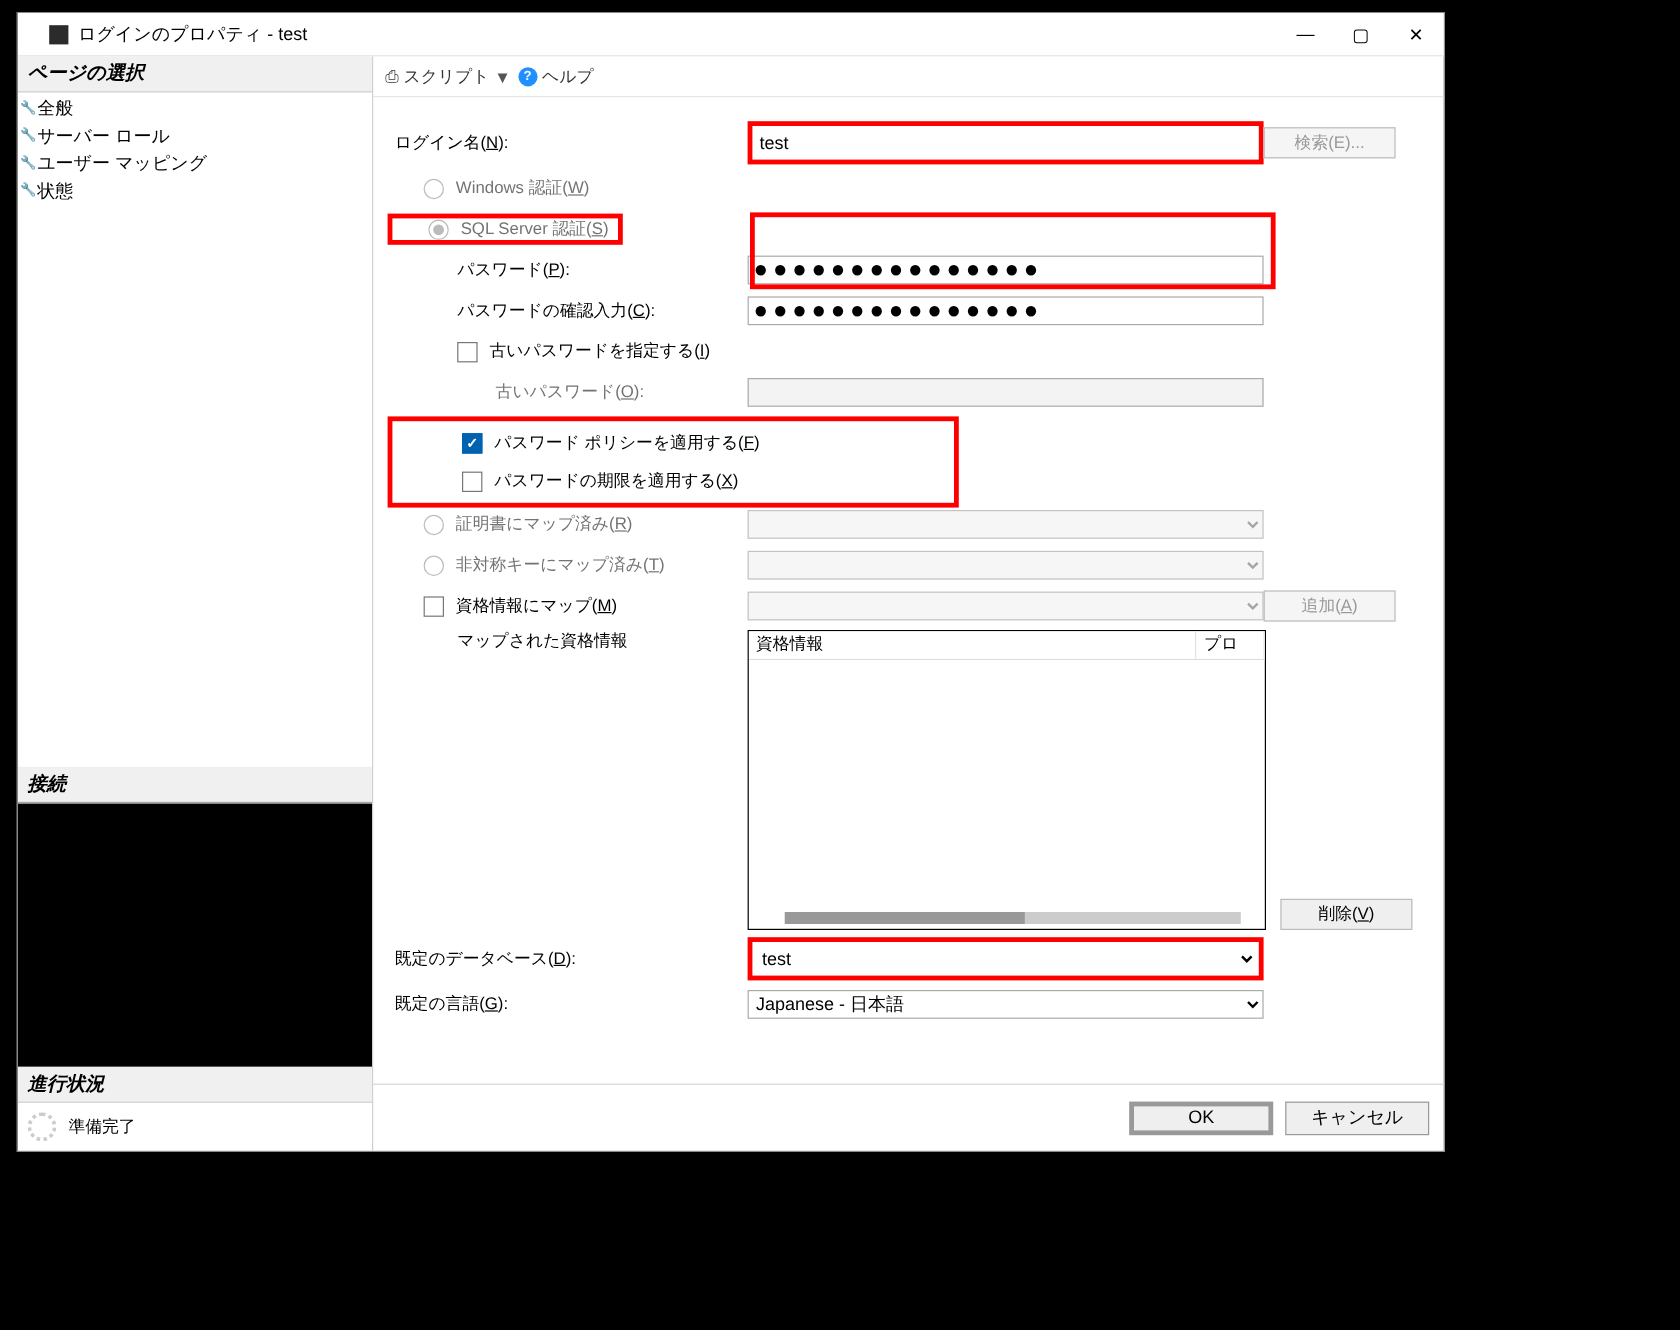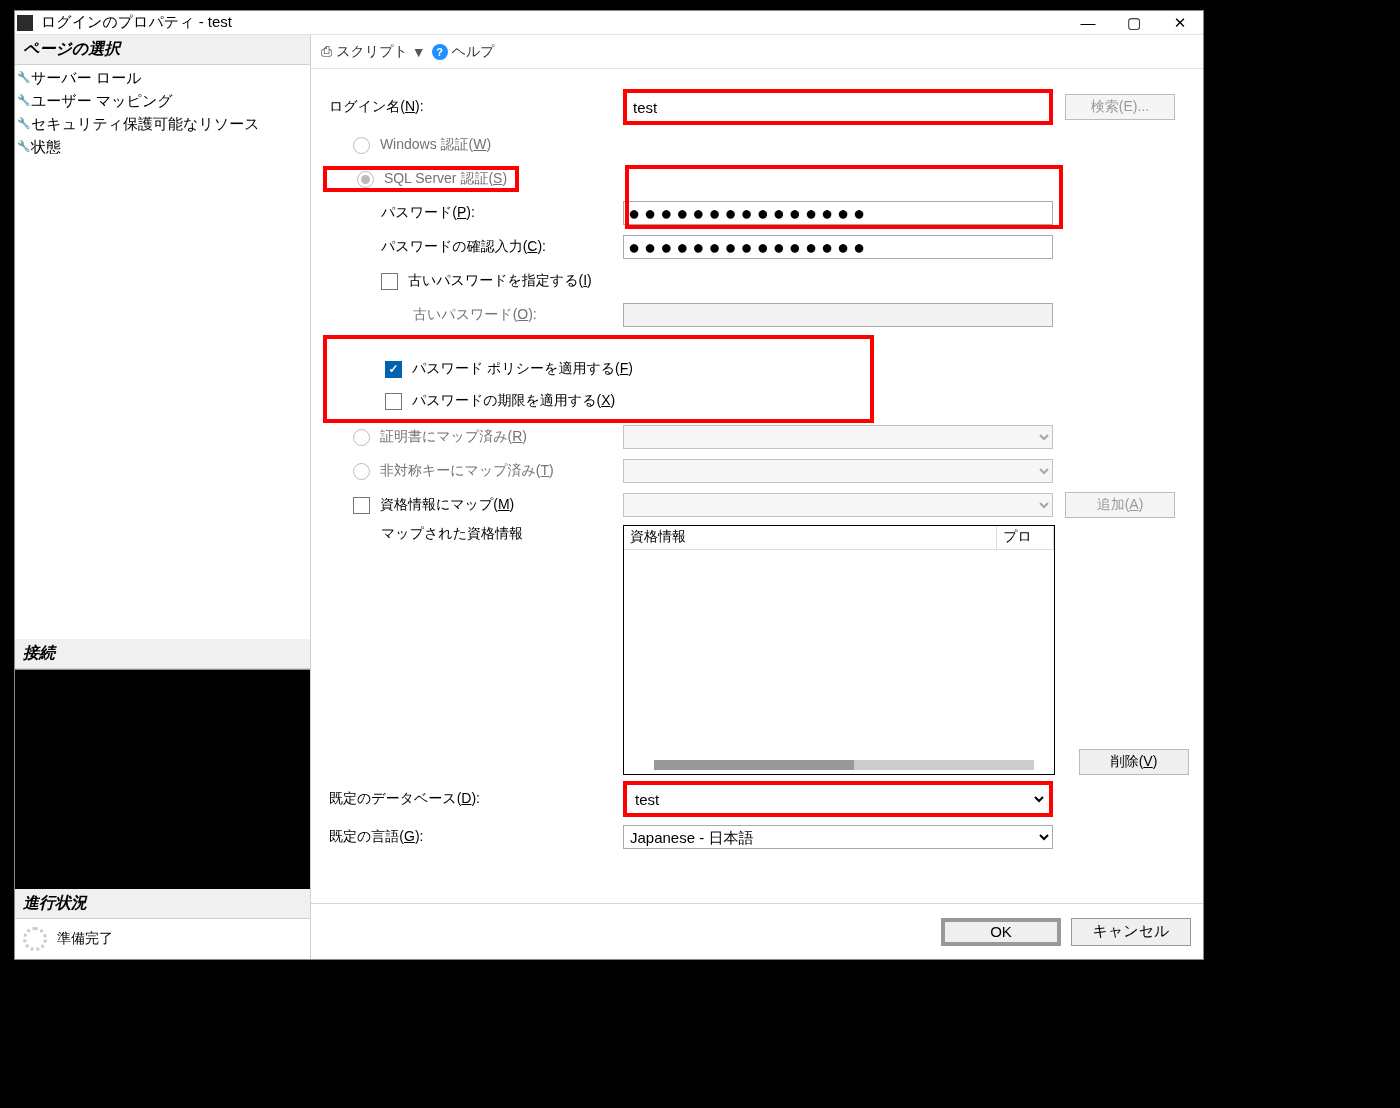--- a/index.html
+++ b/index.html
@@ -1,18 +1,18 @@
 <!DOCTYPE html>
 <html><head>
 <meta charset="utf-8">
 <style>
 * { box-sizing: border-box; margin: 0; padding: 0; font-family: "Yu Gothic UI", "Meiryo UI", sans-serif; font-size: 14px; }
 body { background: #000; width: 1400px; height: 1108px; overflow: hidden; }
 .window { position: absolute; left: 14px; top: 10px; width: 1190px; height: 950px; background: #fff; border: 1px solid #888; display: flex; flex-direction: column; }
-.titlebar { height: 24px; background: #fff; display: flex; align-items: center; padding: 0 0 0 2px; border-bottom: 1px solid #e5e5e5; justify-content: center; }
+.titlebar { height: 36px; background: #fff; display: flex; align-items: center; padding: 0 0 0 26px; border-bottom: 1px solid #e5e5e5; justify-content: center; }
 .app-icon { width: 16px; height: 16px; background: #2b2b2b; margin-right: 8px; }
 .title-text { flex: 1; font-size: 15px; }
 .win-btn { width: 46px; height: 36px; display: flex; align-items: center; justify-content: center; cursor: pointer; font-size: 15px; }
 .body-area { flex: 1; display: flex; min-height: 0; }
 .left-pane { width: 296px; border-right: 1px solid #d0d0d0; display: flex; flex-direction: column; }
 .section-header { background: #f0f0f0; border-bottom: 1px solid #d0d0d0; padding: 4px 8px; font-weight: bold; font-style: italic; font-size: 16px; }
 .nav-list { padding: 2px 0; }
 .nav-item { padding: 2px 4px 2px 16px; cursor: pointer; font-size: 15px; position: relative; }
 .nav-item::before { content: "🔧"; font-size: 11px; position: absolute; left: 2px; top: 4px; color: #666; }
 .left-spacer { flex: 1; }
@@ -26,21 +26,21 @@
 .help-icon { display: inline-flex; width: 16px; height: 16px; border-radius: 50%; background: #1e90ff; color: #fff; font-size: 11px; font-weight: bold; align-items: center; justify-content: center; }
 .form-area { flex: 1; overflow: auto; padding: 20px 12px 10px 12px; position: relative; }
 .form-row { display: flex; align-items: center; margin-bottom: 6px; min-height: 28px; }
 .form-label { width: 300px; padding-left: 6px; }
 .form-label.indent1 { padding-left: 30px; }
 .form-label.indent2 { padding-left: 58px; }
 .form-label.indent3 { padding-left: 90px; }
 .form-field { flex: 0 0 430px; }
 .form-field input[type=text], .form-field input[type=password] { width: 100%; height: 24px; border: 1px solid #aaa; padding: 0 4px; font-size: 15px; }
 .form-field select { width: 100%; height: 24px; border: 1px solid #aaa; background: #fff; padding: 0 2px; font-size: 15px; }
-.side-btn { margin-left: 12px; width: 110px; height: 26px; border: 1px solid #bbb; background: #efefef; cursor: pointer; text-align: center; }
+.side-btn { width: 110px; height: 26px; border: 1px solid #bbb; background: #efefef; cursor: pointer; text-align: center; }
 .side-btn.disabled { color: #999; background: #f5f5f5; }
 .radio, .check { width: 17px; height: 17px; border: 1px solid #777; margin-right: 6px; display: inline-flex; align-items: center; justify-content: center; vertical-align: middle; flex-shrink: 0; }
 .radio { border-radius: 50%; }
 .radio.disabled, .check.disabled { border-color: #bbb; }
 .radio.selected::after { content: ""; width: 9px; height: 9px; background: #777; border-radius: 50%; }
 .radio.selected.disabled::after { background: #bbb; }
 .check.checked { background: #0063b1; border-color: #0063b1; }
 .check.checked::after { content: "✓"; color: #fff; font-size: 12px; font-weight: bold; }
 .opt-label { display: inline; }
 .disabled-text { color: #737373; }
@@ -65,23 +65,23 @@
     <div class="title-text">ログインのプロパティ - test</div>
     <div class="win-btn">—</div>
     <div class="win-btn">▢</div>
     <div class="win-btn">✕</div>
   </div>
 
   <div class="body-area">
     <div class="left-pane">
       <div class="section-header">ページの選択</div>
       <div class="nav-list">
+        <div class="nav-item">全般</div>
         <div class="nav-item">サーバー ロール</div>
         <div class="nav-item">ユーザー マッピング</div>
-        <div class="nav-item">セキュリティ保護可能なリソース</div>
         <div class="nav-item">状態</div>
       </div>
       <div class="left-spacer"></div>
       <div class="section-header">接続</div>
       <div class="connect-box"></div>
       <div class="section-header">進行状況</div>
       <div class="progress-row">
         <div class="spinner"></div>
         <div>準備完了</div>
       </div>
@@ -141,21 +141,21 @@
             <span class="check"></span>
             <span class="opt-label">古いパスワードを指定する(<u>I</u>)</span>
           </div>
         </div>
 
         <div class="form-row">
           <div class="form-label indent3 disabled-text">古いパスワード(<u>O</u>):</div>
           <div class="form-field"><input type="text" disabled="" style="background: rgb(243, 243, 243);"></div>
         </div>
 
-        <div class="red-box" style="padding:16px 4px 0 0; width:551px; margin-left:0;">
+        <div class="red-box" style="padding:4px 4px 0 0; width:476px; margin-left:0;">
           <div class="form-row" style="margin-bottom:4px;">
             <div class="form-label indent2" style="width:auto;">
               <span class="check checked"></span>
               <span class="opt-label">パスワード ポリシーを適用する(<u>F</u>)</span>
             </div>
           </div>
           <div class="form-row" style="margin-bottom:4px;">
             <div class="form-label indent2" style="width:auto;">
               <span class="check"></span>
               <span class="opt-label">パスワードの期限を適用する(<u>X</u>)</span>

